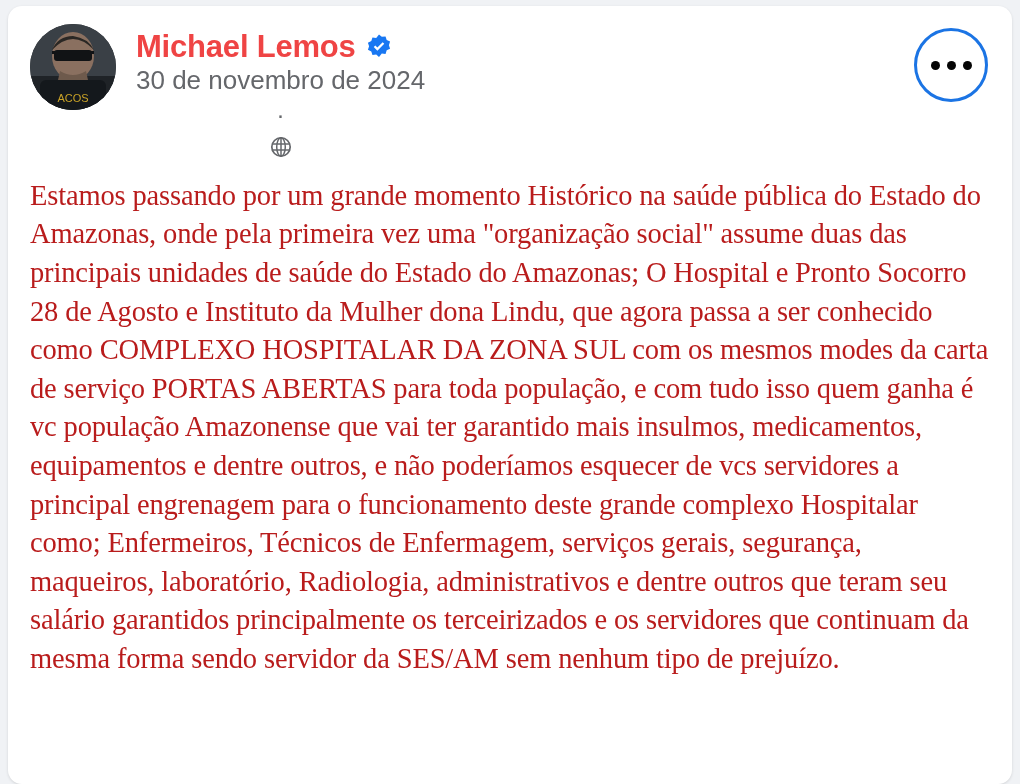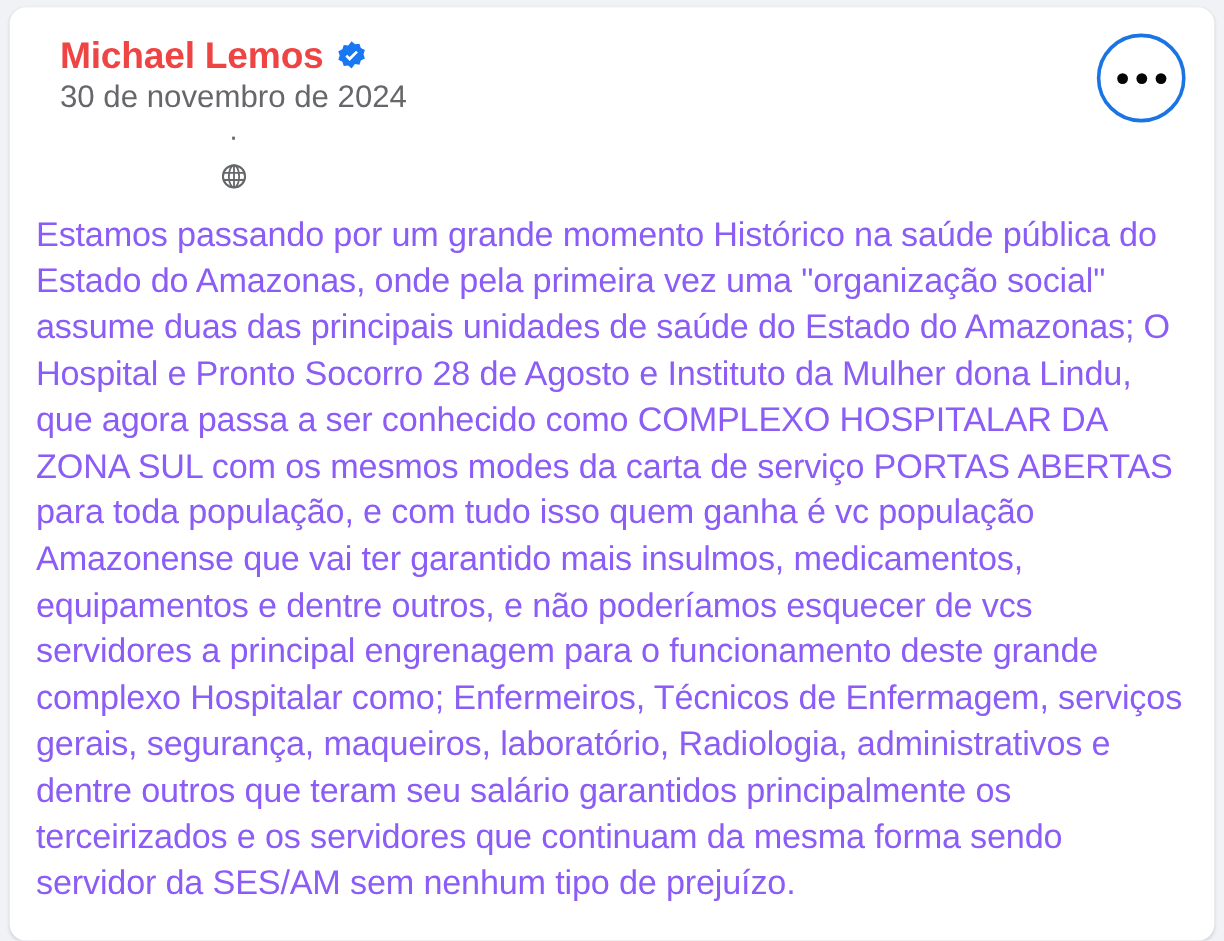--- a/index.html
+++ b/index.html
@@ -104,34 +104,48 @@
     width: 9px;
     height: 9px;
     border-radius: 50%;
     background: #050505;
     display: block;
   }
   .post-body {
     margin-top: 18px;
     font-size: 28.5px;
     line-height: 1.355;
-    color: #8b5cf6;
+    color: #b91c1c;
     letter-spacing: -0.15px;
     white-space: pre-wrap;
     word-wrap: break-word;
+    font-family: Liberation Serif, serif;
   }
 </style>
 </head>
 <body>
 
 <div class="screen">
   <div class="post-card">
 
     <div class="post-header">
 
+      <div class="avatar">
+        <svg width="86" height="86" viewBox="0 0 86 86" aria-hidden="true">
+          <rect width="86" height="86" fill="#3a4046"></rect>
+          <rect x="0" y="52" width="86" height="34" fill="#1f2327"></rect>
+          <rect x="10" y="56" width="66" height="30" rx="6" fill="#14181c"></rect>
+          <text x="43" y="78" font-family="&quot;Liberation Sans&quot;, sans-serif" font-size="11" fill="#c9a227" text-anchor="middle">ACOS</text>
+          <ellipse cx="43" cy="32" rx="21" ry="24" fill="#8a7060"></ellipse>
+          <path d="M22 26 Q43 4 64 26 Q58 14 43 12 Q28 12 22 26 Z" fill="#2a2724"></path>
+          <rect x="24" y="26" width="38" height="11" rx="3" fill="#111315"></rect>
+          <rect x="22" y="27" width="42" height="3" fill="#111315"></rect>
+          <path d="M30 47 Q43 55 56 47 L58 56 L28 56 Z" fill="#6e5a4c"></path>
+        </svg>
+      </div>
 
       <div class="identity">
         <div class="name-row">
           <span class="author-name">Michael Lemos</span>
           <span class="verified-badge">
             <svg width="28" height="28" viewBox="0 0 24 24" aria-hidden="true">
               <path fill="#1877f2" d="M12 1.2l2.4 2.1 3.2-.4 1 3.05 2.9 1.4-1 3.05 1 3.05-2.9 1.4-1 3.05-3.2-.4L12 20.6l-2.4-2.1-3.2.4-1-3.05-2.9-1.4 1-3.05-1-3.05 2.9-1.4 1-3.05 3.2.4z"></path>
               <path fill="#ffffff" d="M10.6 15.2l-3.1-3.1 1.35-1.35 1.75 1.75 4.55-4.55 1.35 1.35z"></path>
             </svg>
           </span>

